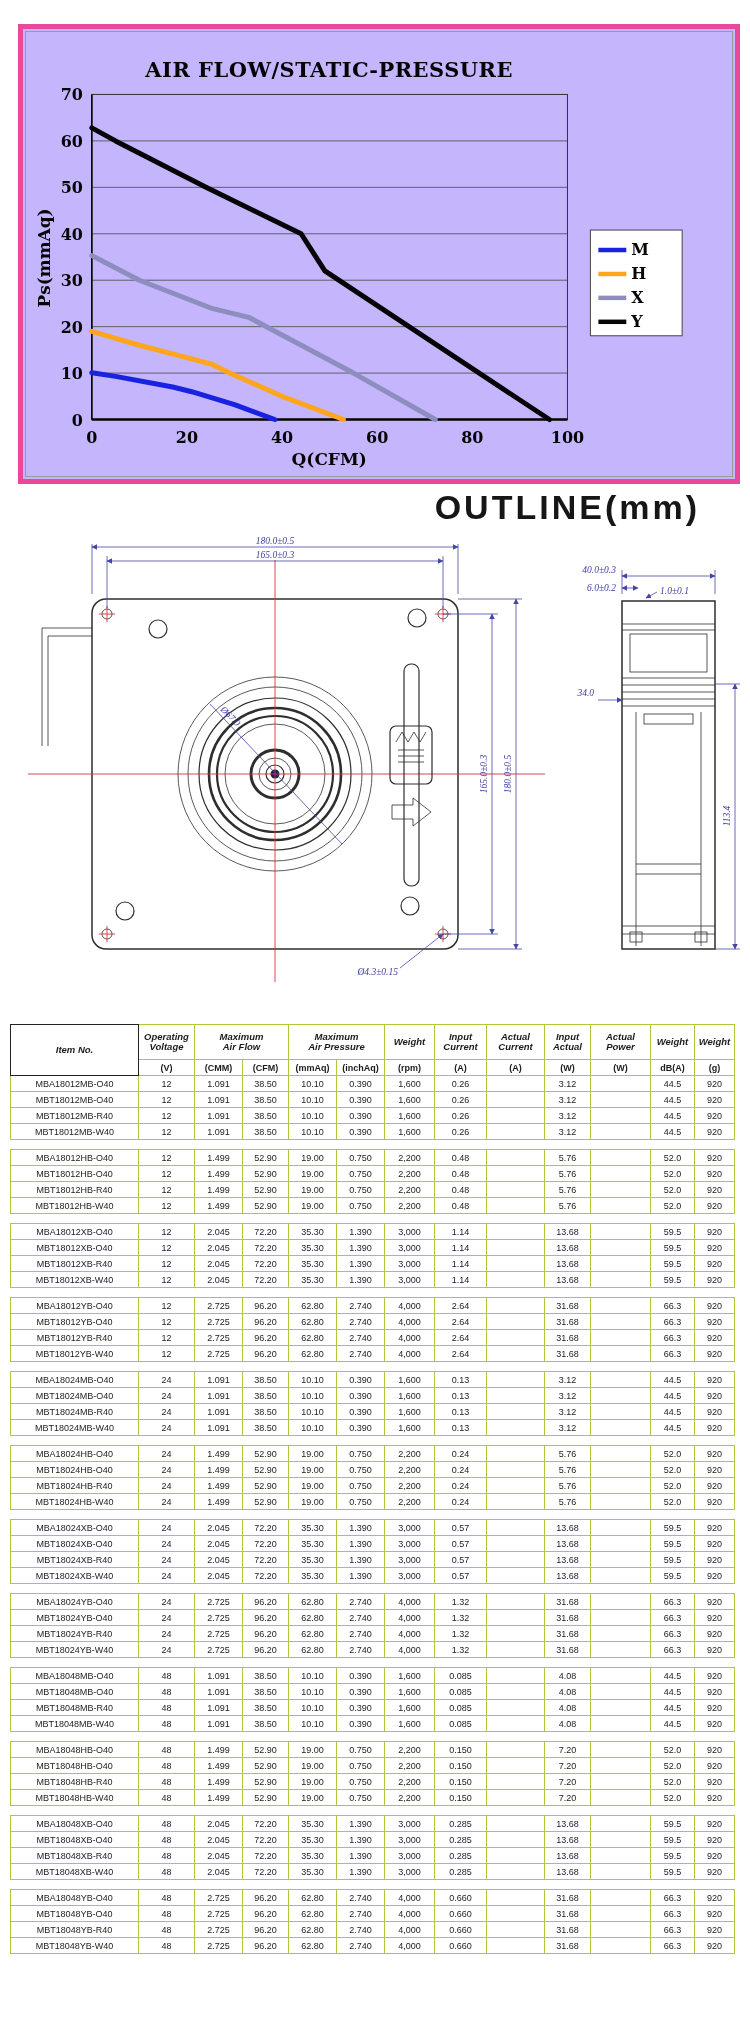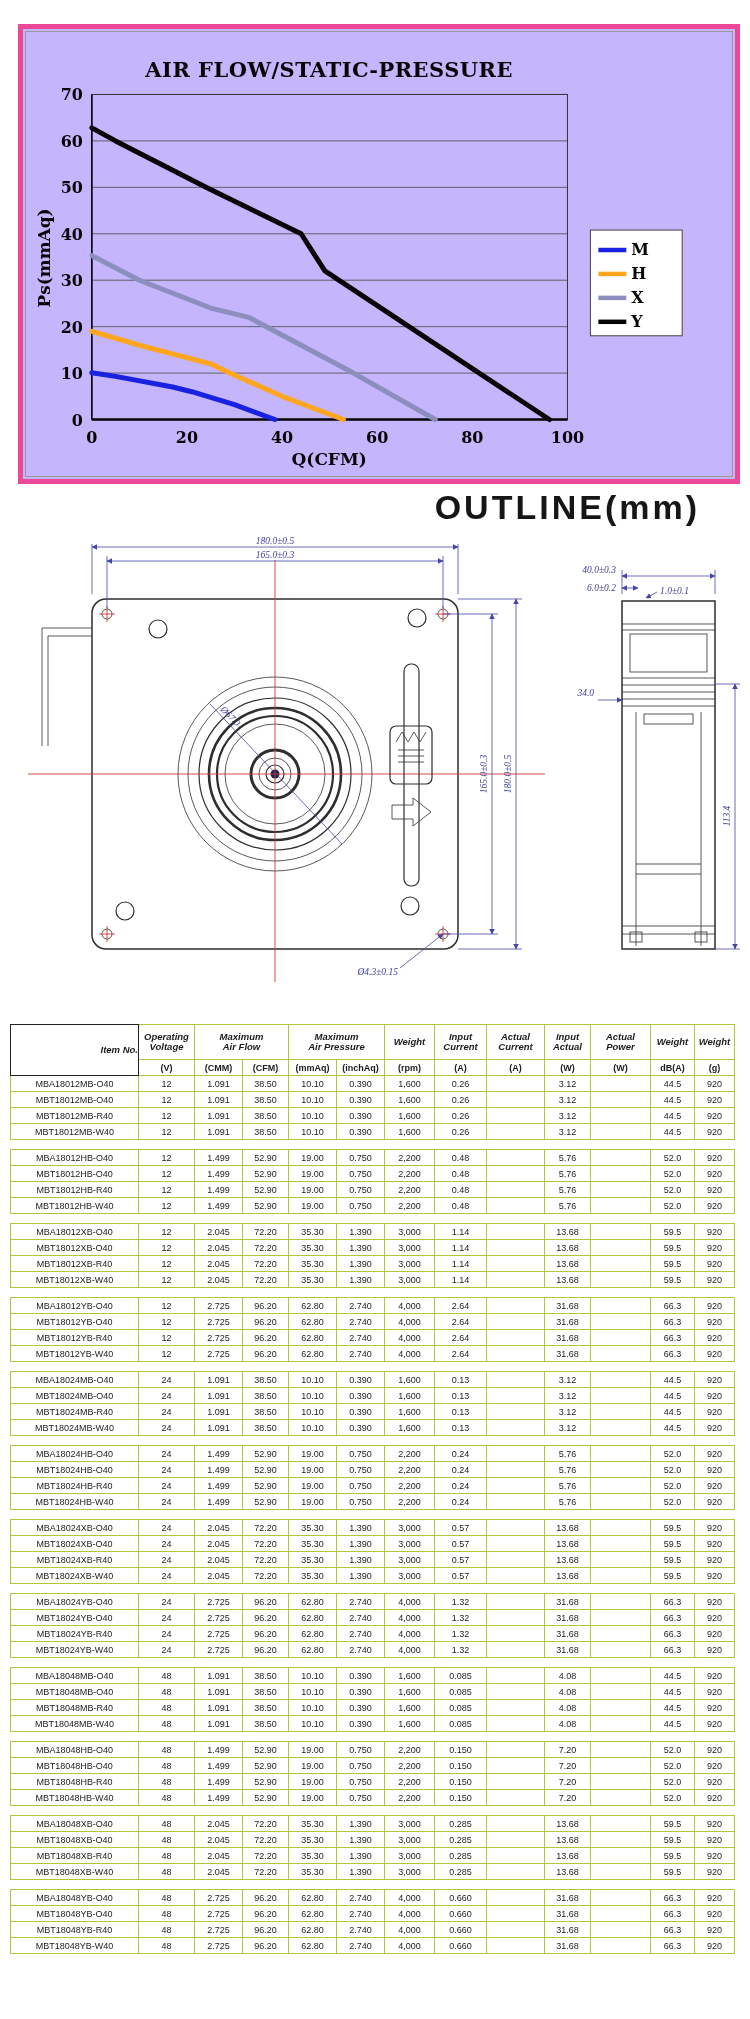--- a/index.html
+++ b/index.html
@@ -30,21 +30,21 @@
   .dim-l{stroke:#4646a6;stroke-width:.8;fill:none;}
   .dim{fill:#3d3da0;font:italic 9.5px "Liberation Serif",serif;}
 
   
   #spec-table-wrap{position:absolute;left:10px;top:1024px;}
   table{border-collapse:collapse;table-layout:fixed;}
   td,th{border:1.4px solid #afc83a;text-align:center;vertical-align:middle;
         font-size:9px;line-height:10px;height:15px;padding:0;overflow:hidden;white-space:nowrap;
         font-family:"Liberation Sans",sans-serif;color:#1c1c1c;background:#fff;}
   th{font-weight:bold;font-size:9.5px;white-space:pre-line;font-style:italic;}
-  th.hd-item{border:1.8px solid #222;text-align:right;}
+  th.hd-item{border:1.8px solid #222;}
   tr.hrow1 th{height:34px;}
   tr.hrow2 td{font-weight:bold;height:15px;}
   tr.sp td{border:none;height:9px;background:#fff;}
 </style>
 </head>
 <body>
 
 <div class="chart-outer">
   <div class="chart-inner">
     <svg id="plot-svg" viewBox="0 0 708 444">

